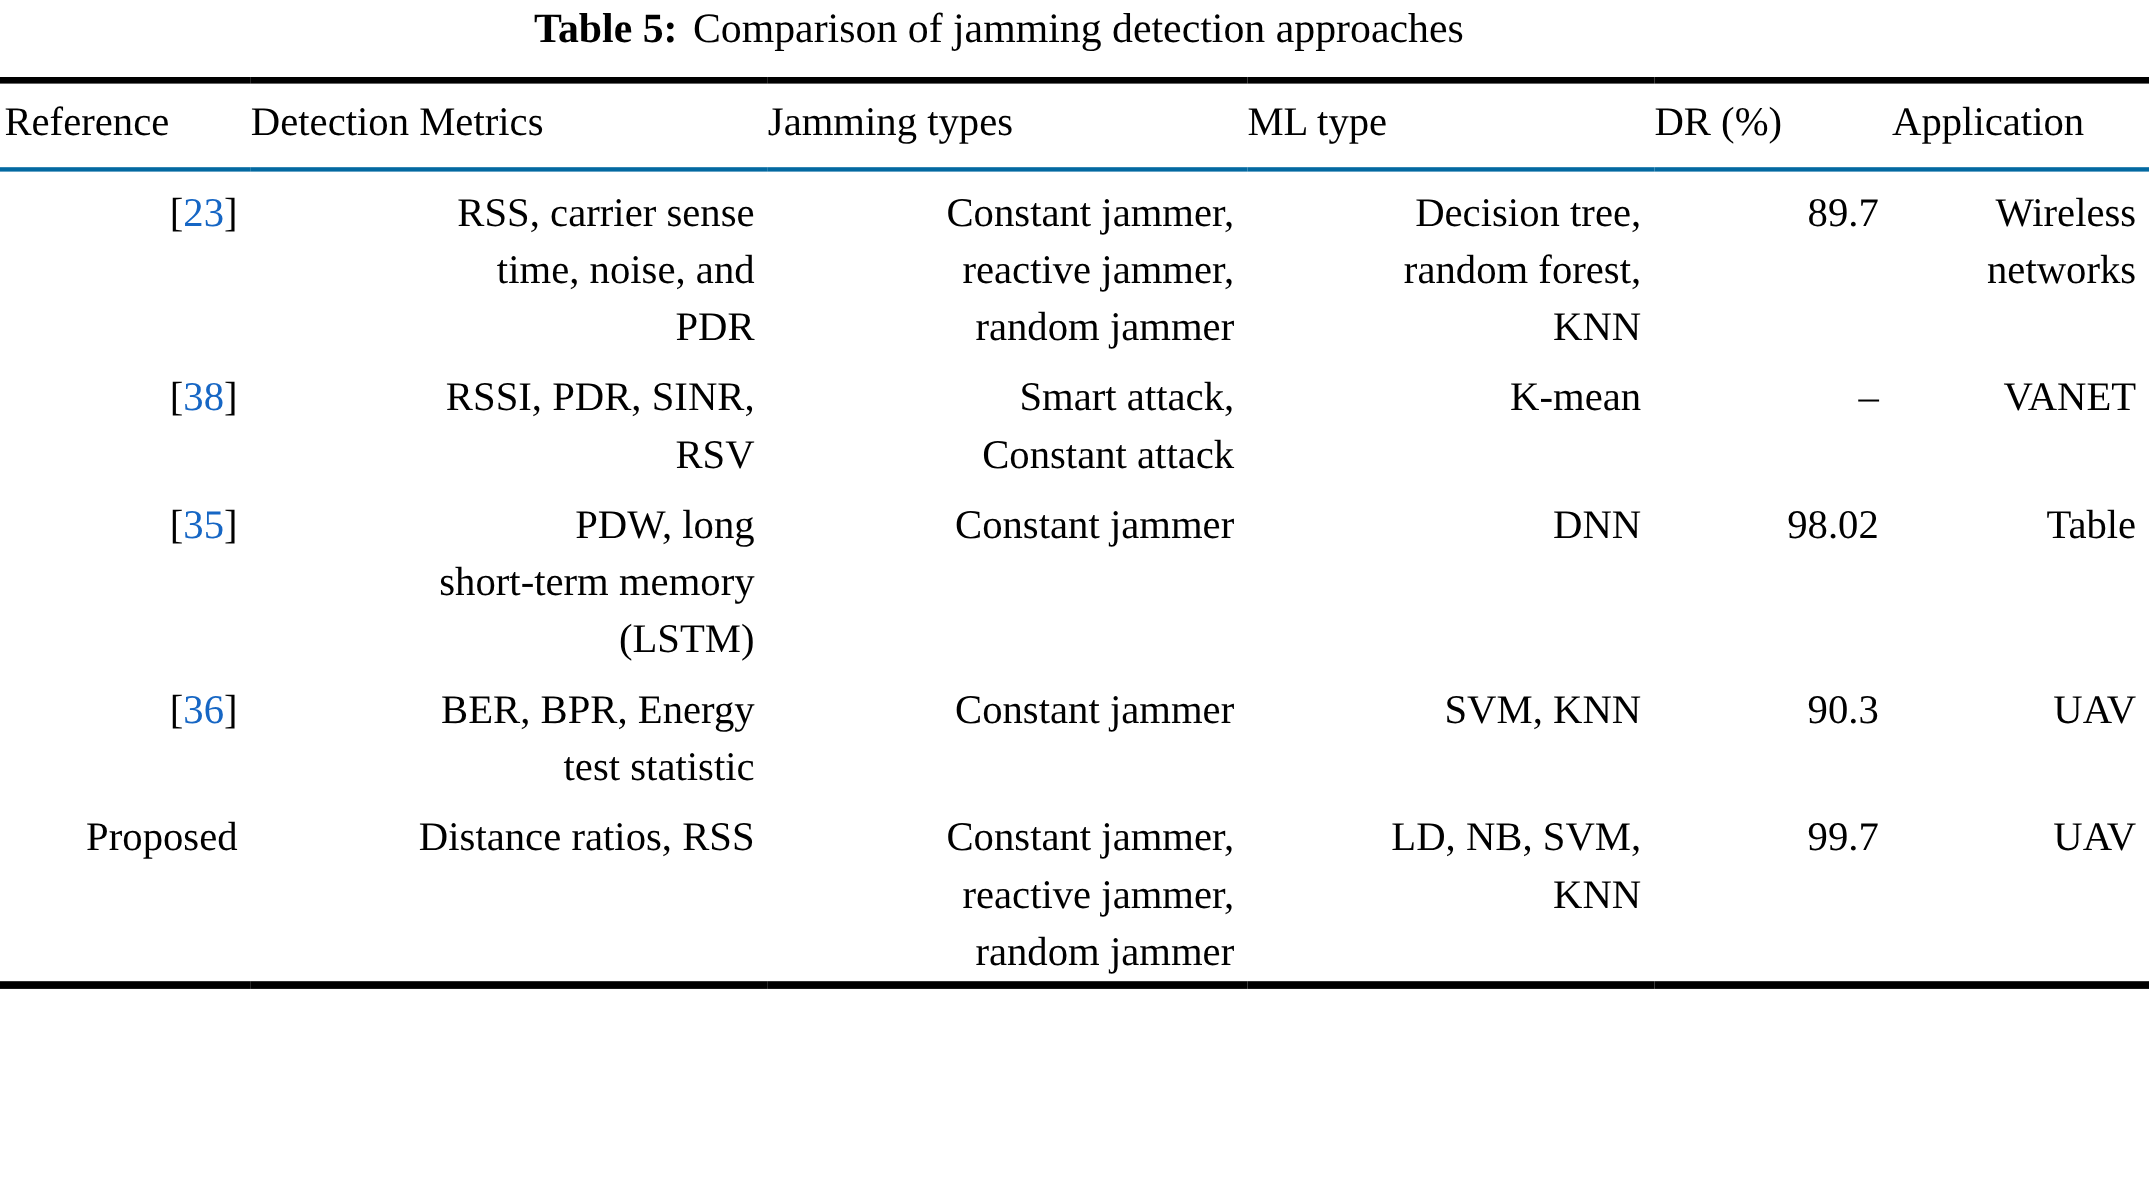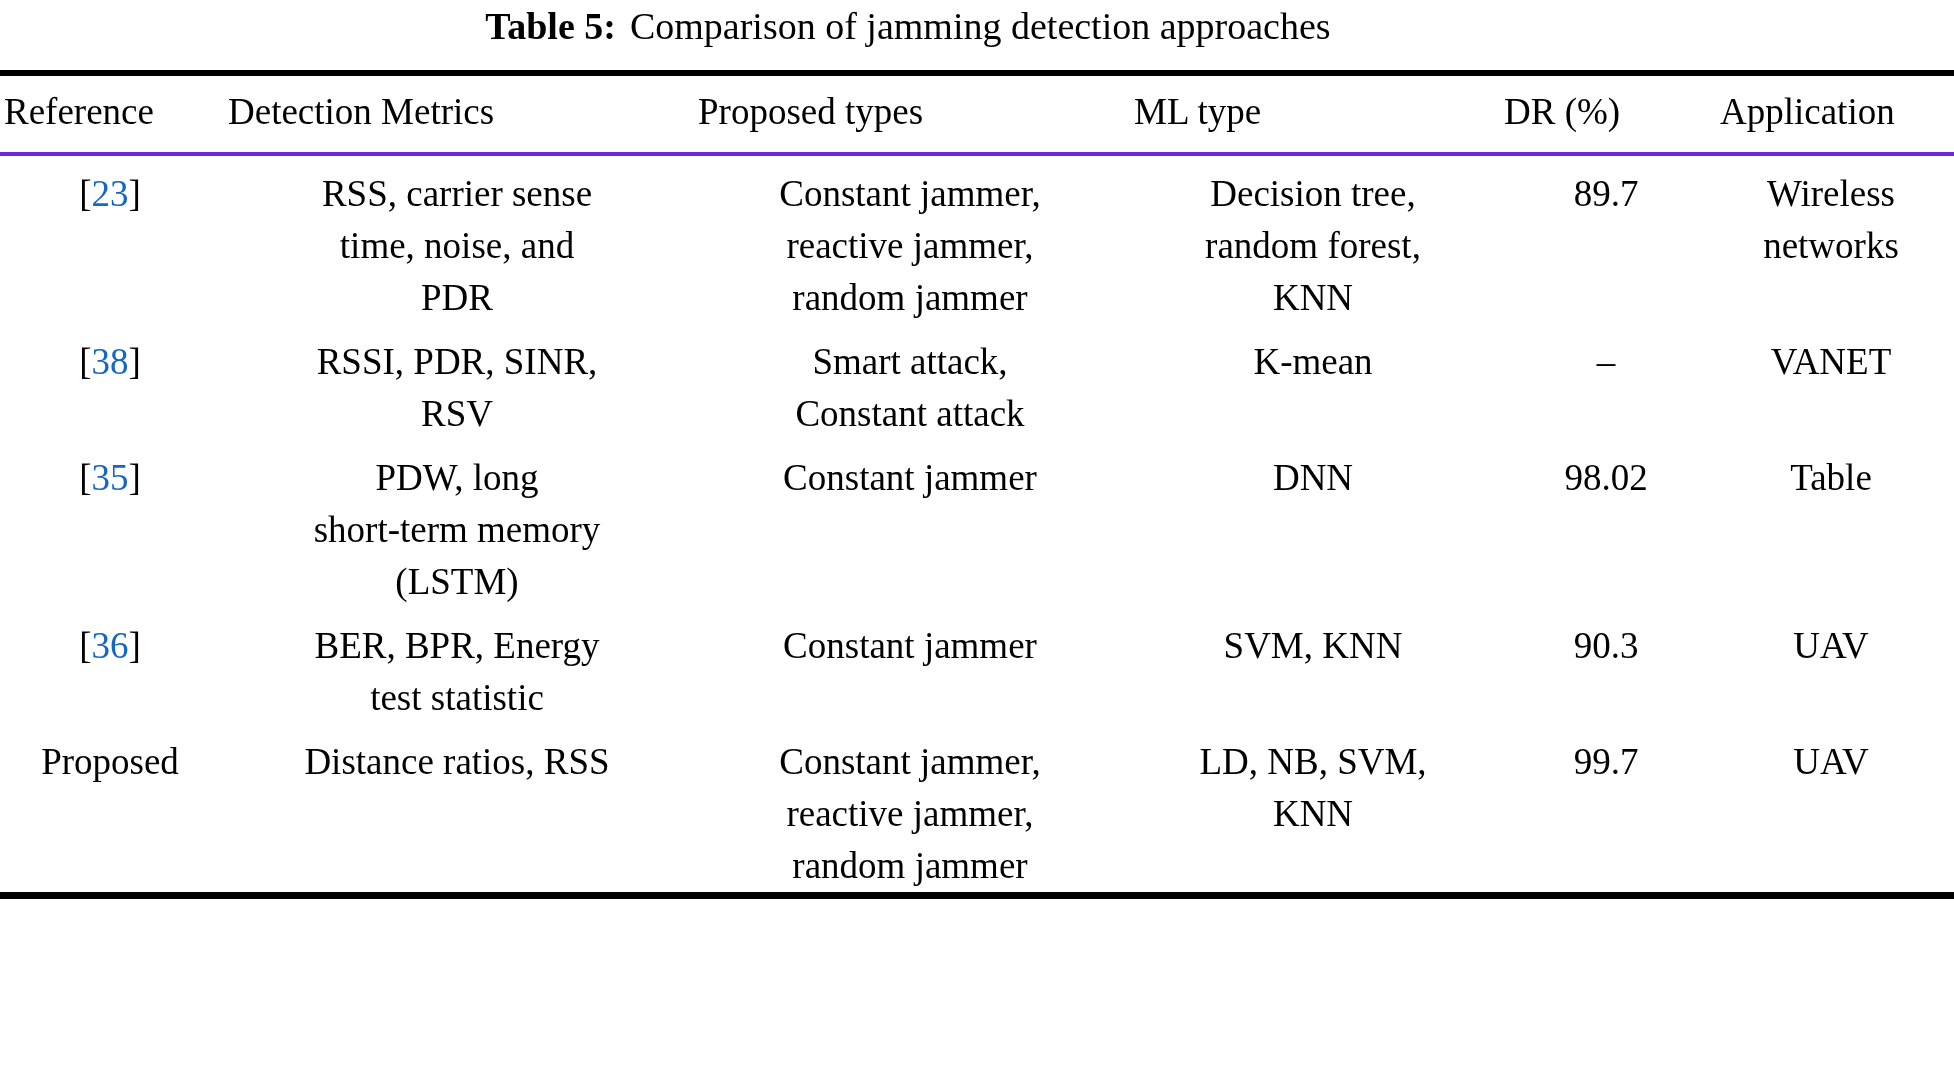--- a/index.html
+++ b/index.html
@@ -42,28 +42,28 @@
   col.c-metrics { width: 470px; }
   col.c-jamming { width: 436px; }
   col.c-ml { width: 370px; }
   col.c-dr { width: 216px; }
   col.c-app { width: 234px; }
 
   table.cmp-table th {
     text-align: left;
     font-weight: normal;
     padding: 10px 12px 14px 0;
-    border-bottom: 4px solid #6d28d9;
+    border-bottom: 4px solid #0369a1;
     line-height: 52px;
     white-space: nowrap;
     overflow: hidden;
   }
   table.cmp-table td {
     vertical-align: top;
-    text-align: center;
+    text-align: right;
     padding: 12px 12px 0 0;
     line-height: 52px;
     white-space: pre-line;
     overflow: hidden;
   }
   table.cmp-table th:first-child,
   table.cmp-table td:first-child {
     padding-left: 4px;
   }
   a.citation {
@@ -87,21 +87,21 @@
         <col class="c-metrics">
         <col class="c-jamming">
       <col class="c-ml">
         <col class="c-dr">
         <col class="c-app">
     </colgroup>
     <thead>
       <tr>
           <th>Reference</th>
           <th>Detection Metrics</th>
-          <th>Proposed types</th>
+          <th>Jamming types</th>
           <th>ML type</th>
           <th>DR (%)</th>
           <th>Application</th>
         </tr>
     </thead>
     <tbody>
         <tr>
           <td>[<a class="citation">23</a>]</td>
           <td>RSS, carrier sense
 time, noise, and

